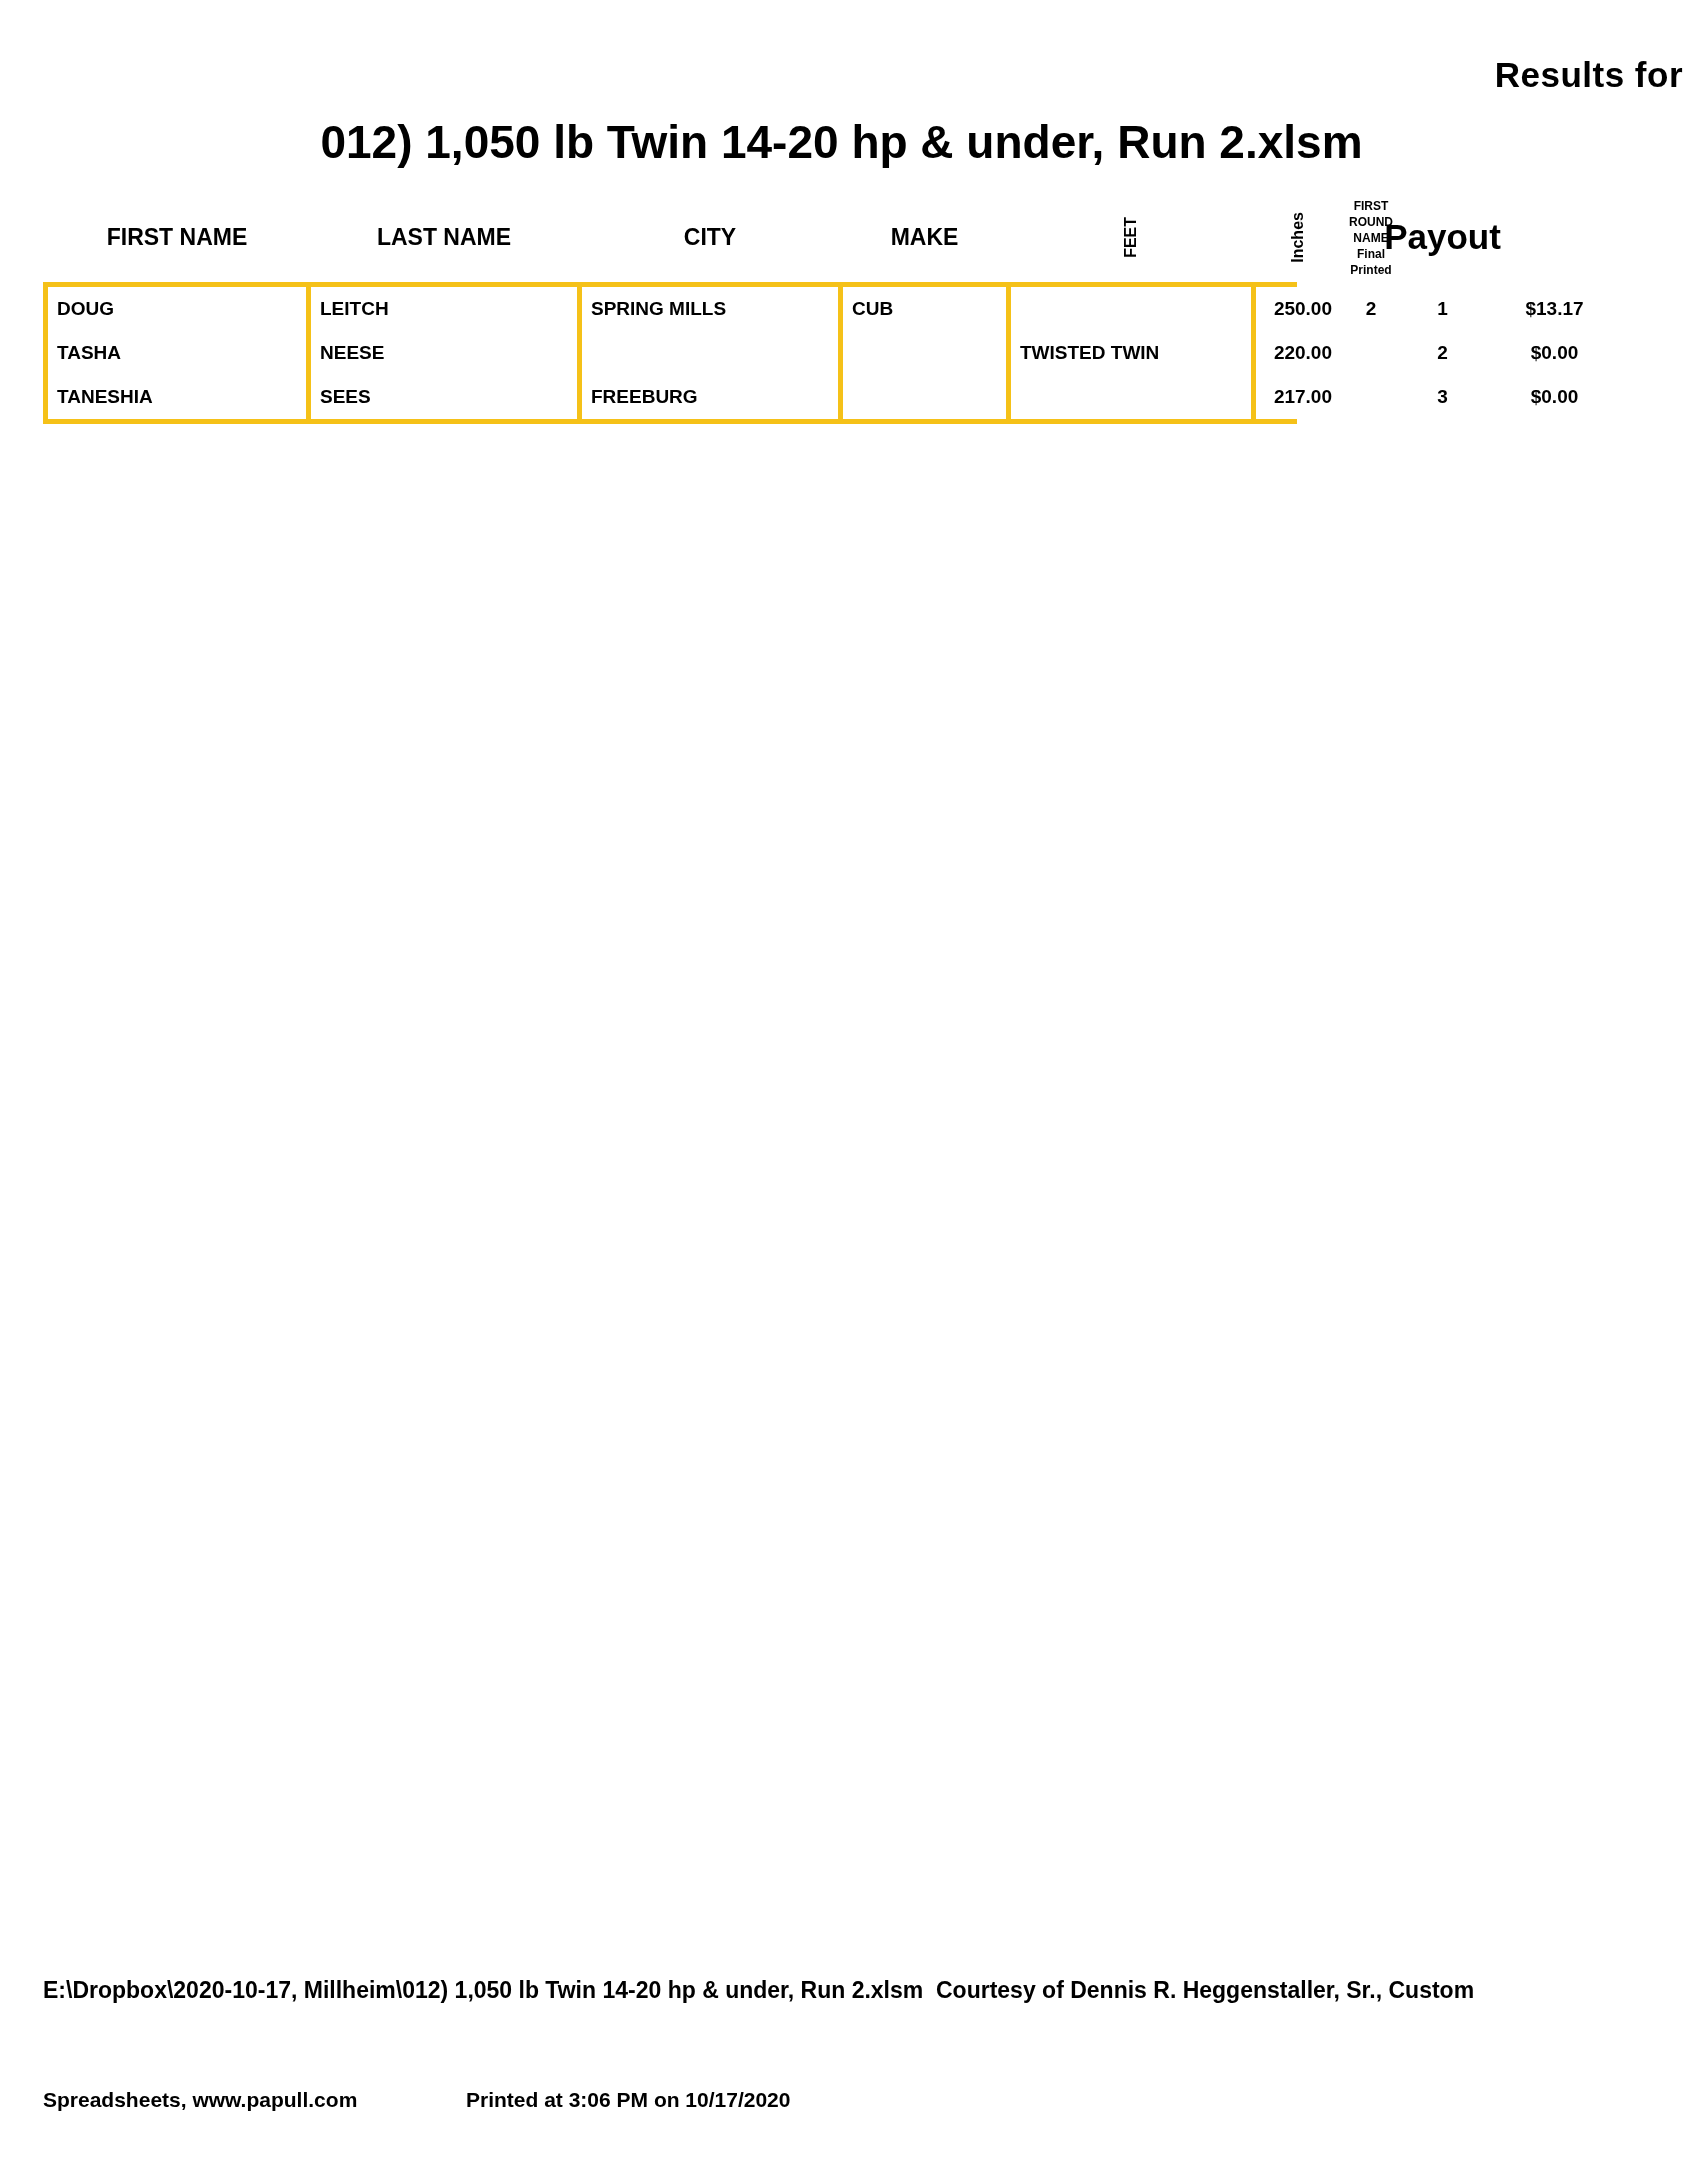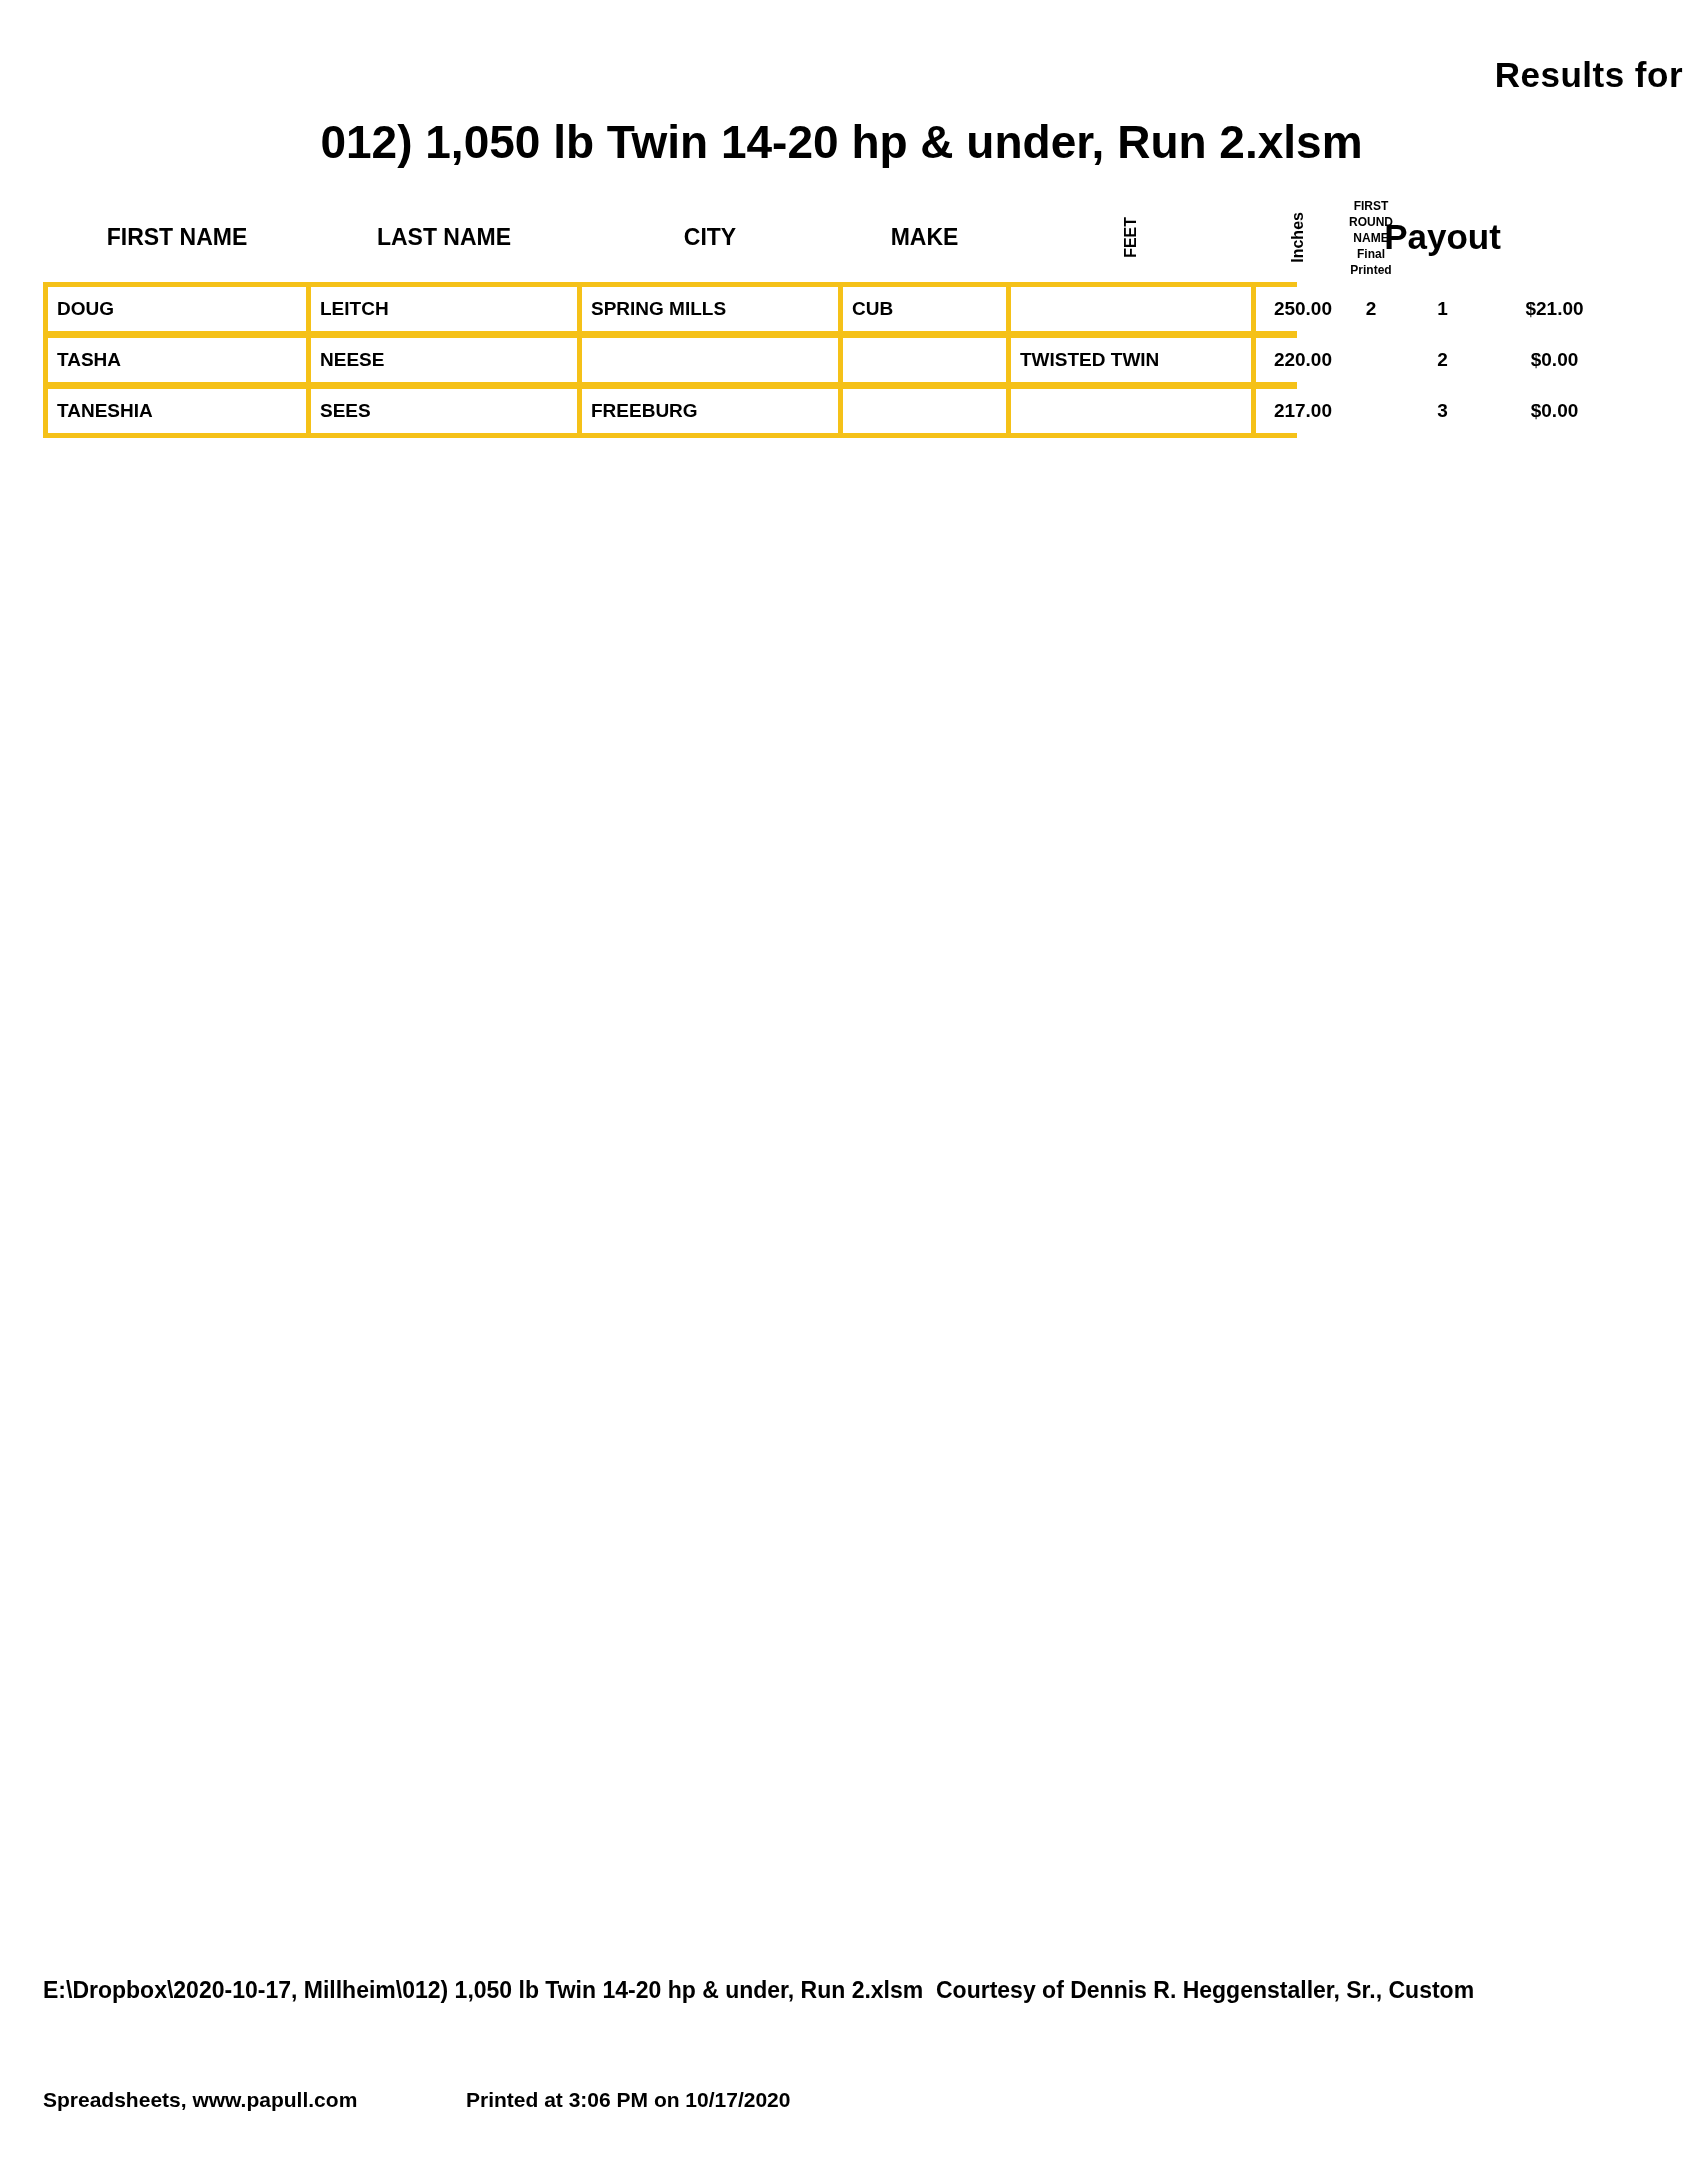--- a/index.html
+++ b/index.html
@@ -71,21 +71,21 @@
   }
   .head-cell.payout-head { font-size: 35px; }
 
   
   .grid-table {
     position: absolute;
     top: 282px; left: 43px;
     width: 1254px;
     background: #F5C118;
     padding: 5px 0 5px 5px;   
-    row-gap: 7px;
+    row-gap: 0;
   }
   .cell {
     background: #ffffff;
     height: 44px;
     display: flex;
     align-items: center;
     font-size: 19px;
     white-space: nowrap;
     overflow: hidden;
   }
@@ -143,21 +143,21 @@
   <div class="grid-table cols">
 
     <div class="cell l">DOUG</div>
     <div class="cell l">LEITCH</div>
     <div class="cell l">SPRING MILLS</div>
     <div class="cell l">CUB</div>
     <div class="cell l"></div>
     <div class="cell r">250.00</div>
     <div class="cell c">2</div>
     <div class="cell c">1</div>
-    <div class="cell c">$21.00</div>
+    <div class="cell c">$13.17</div>
 
     <div class="cell l">TASHA</div>
     <div class="cell l">NEESE</div>
     <div class="cell l"></div>
     <div class="cell l"></div>
     <div class="cell l">TWISTED TWIN</div>
     <div class="cell r">220.00</div>
     <div class="cell c"></div>
     <div class="cell c">2</div>
     <div class="cell c">$0.00</div>

